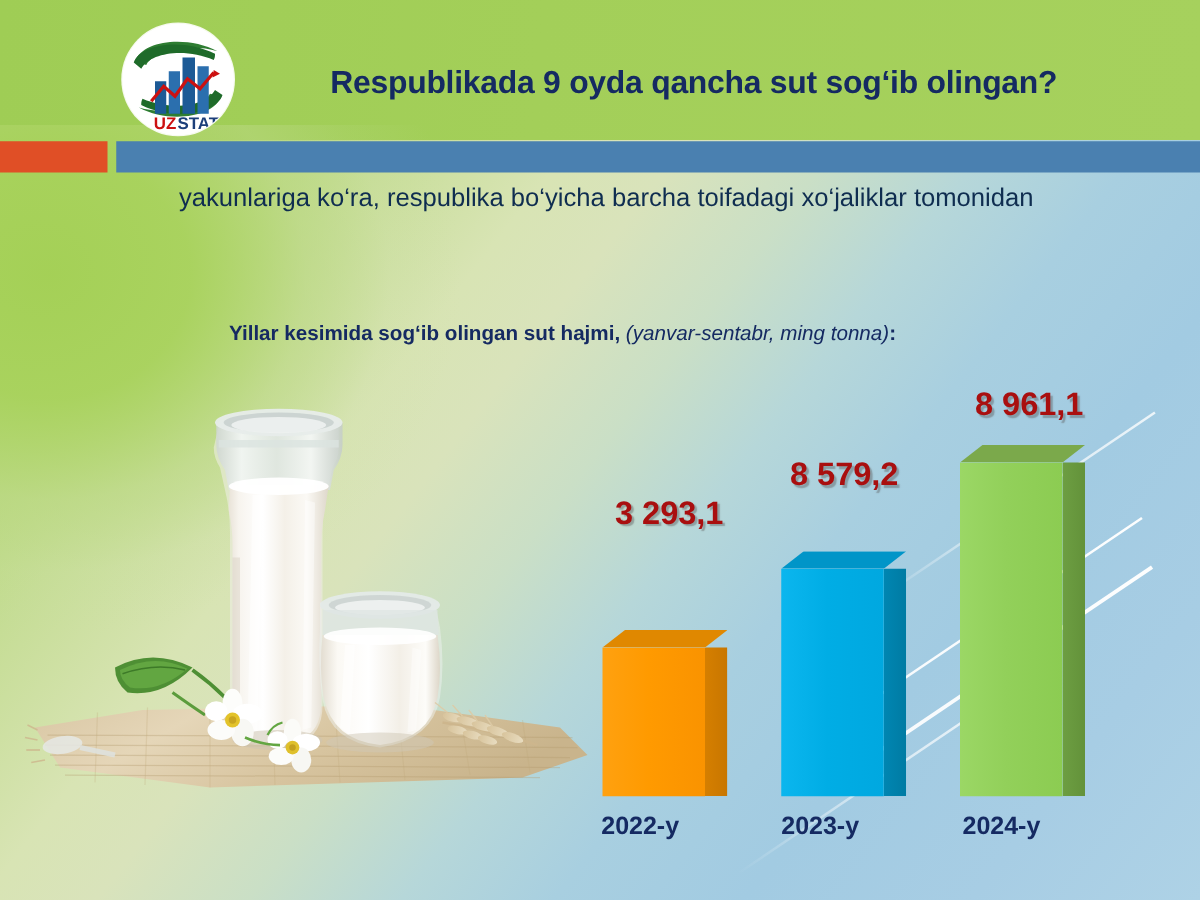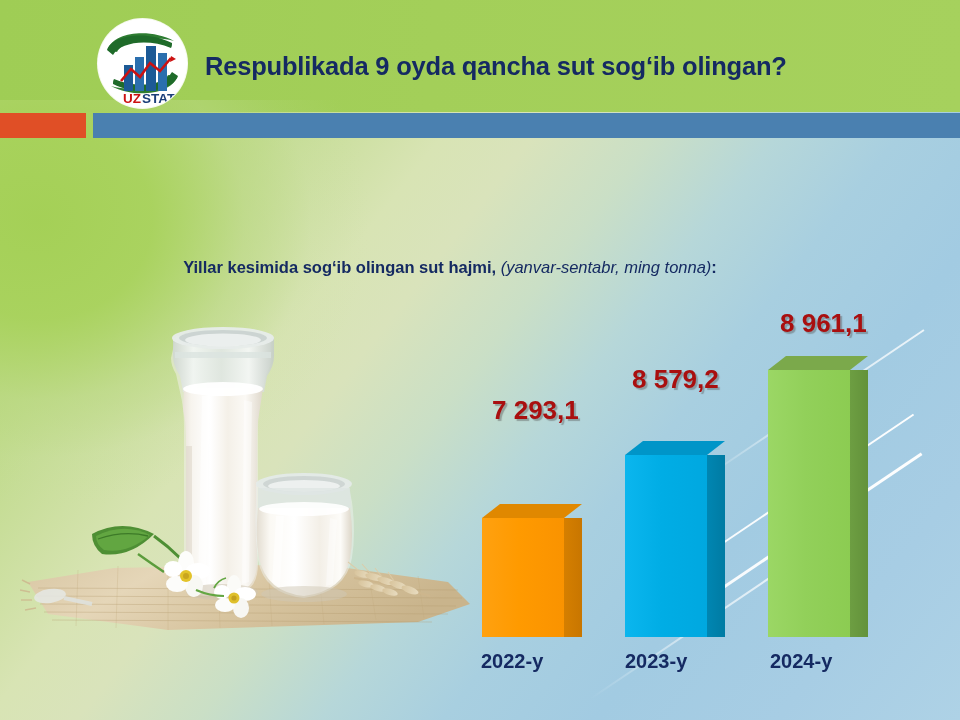--- a/index.html
+++ b/index.html
@@ -87,20 +87,21 @@
     overflow:hidden;
   }
   .logo svg{ display:block; width:89px; height:89px; }
 
   
   .title{
     position:absolute; left:205px; top:52px; width:700px;
     font-size:25.5px; font-weight:bold; color:#152a62;
     letter-spacing:-0.2px;
     white-space:nowrap;
+    text-align:center;
   }
 
   
   .para{
     position:absolute; left:70px; top:144px; width:830px;
     text-align:center;
     font-size:20.5px; color:#0f2d50; line-height:29px;
   }
   .para .hl{ color:#e00000; font-weight:bold; }
   .para .l1{ display:block; }
@@ -181,20 +182,21 @@
       <polygon points="73,37 78,40 72,43" fill="#cc1111"></polygon>
 
       <text x="25" y="84" font-family="Liberation Sans, sans-serif" font-size="13.5" font-weight="bold" fill="#cc1111">UZ</text>
       <text x="44" y="84" font-family="Liberation Sans, sans-serif" font-size="13.5" font-weight="bold" fill="#1c3f7a">STAT</text>
     </svg>
   </div>
 
   <div class="title">Respublikada 9 oyda qancha sut sog‘ib olingan?</div>
 
   <div class="para">
+    <span class="l2">yakunlariga ko‘ra,  respublika bo‘yicha barcha toifadagi xo‘jaliklar tomonidan</span>
   </div>
 
   <div class="subcap">
     <span class="b">Yillar  kesimida  sog‘ib  olingan  sut  hajmi,</span><span class="i"> (yanvar-sentabr, ming tonna)</span><span class="colon">:</span>
   </div>
 
   <div class="photo">
     <svg width="500" height="340" viewBox="0 0 500 340" xmlns="http://www.w3.org/2000/svg">
       <defs>
         <linearGradient id="milkV" x1="0" y1="0" x2="1" y2="0">
@@ -368,21 +370,21 @@
 
     <div class="bar-wrap" style="left:22px; bottom:43px; width:100px; height:133px;">
       <div class="bar-top" style="left:0; top:0; width:100px; height:14px;
                   background:#e08800;
                   clip-path:polygon(0 100%, 18% 0, 100% 0, 82% 100%);"></div>
       <div class="bar-front" style="width:82px; height:119px; background:linear-gradient(90deg,#ffa110 0%,#ff9a00 45%,#fa9300 100%);"></div>
       <div class="bar-side" style="left:82px; width:18px; height:119px;
                   background:linear-gradient(90deg,#d57f00 0%,#c87600 100%);
                   clip-path:polygon(0 0, 100% -11.8%, 100% 100%, 0 100%);"></div>
     </div>
-    <div class="bar-label" style="left:32px; top:95px;">7 293,1</div>
+    <div class="bar-label" style="left:32px; top:95px;">3 293,1</div>
     <div class="axis-label" style="left:21px; top:350px;">2022-y</div>
 
     <div class="bar-wrap" style="left:165px; bottom:43px; width:100px; height:196px;">
       <div class="bar-top" style="left:0; top:0; width:100px; height:14px;
                   background:#0095c8;
                   clip-path:polygon(0 100%, 18% 0, 100% 0, 82% 100%);"></div>
       <div class="bar-front" style="width:82px; height:182px; background:linear-gradient(90deg,#0bb6ee 0%,#00ade5 45%,#00a8e0 100%);"></div>
       <div class="bar-side" style="left:82px; width:18px; height:182px;
                   background:linear-gradient(90deg,#0086b2 0%,#007ba3 100%);
                   clip-path:polygon(0 0, 100% -7.7%, 100% 100%, 0 100%);"></div>

